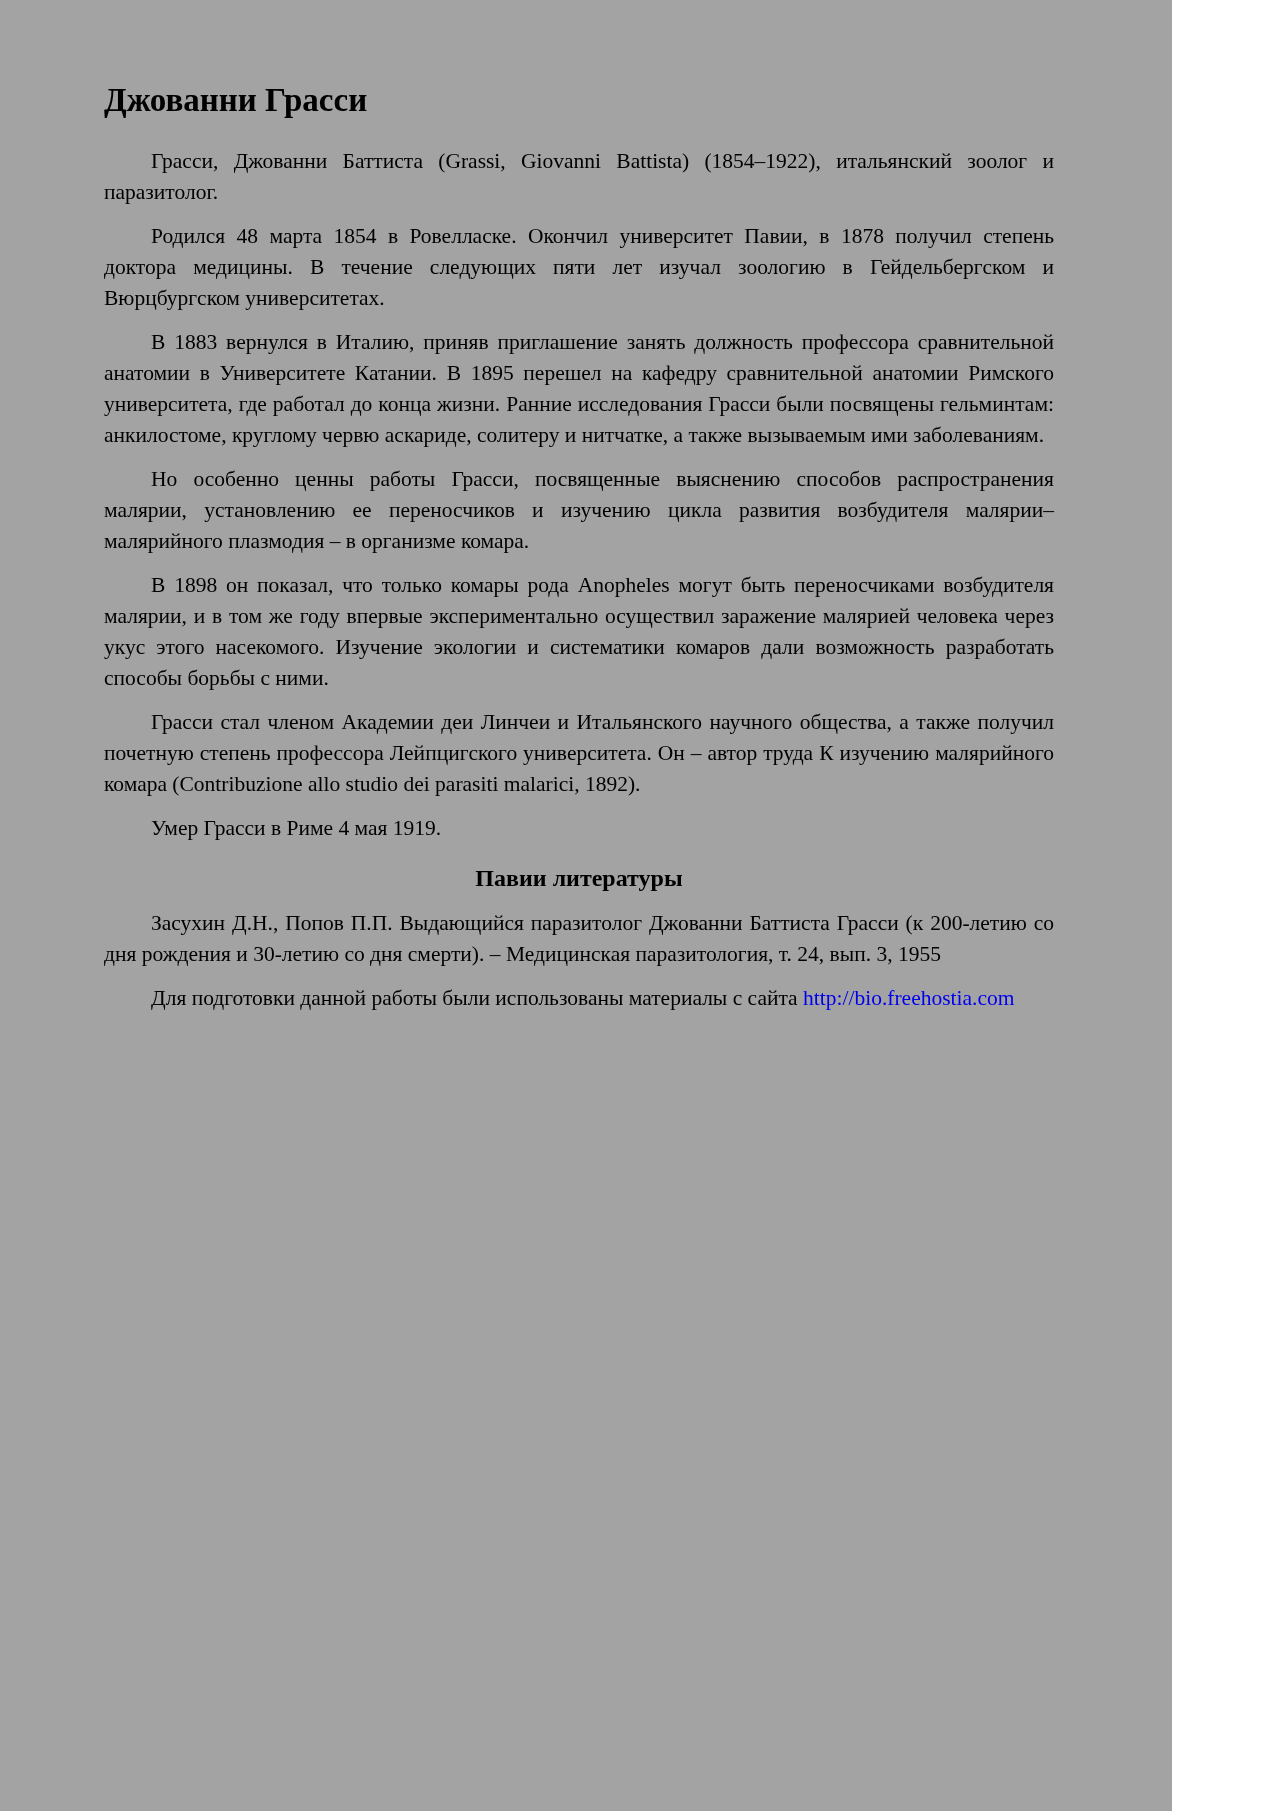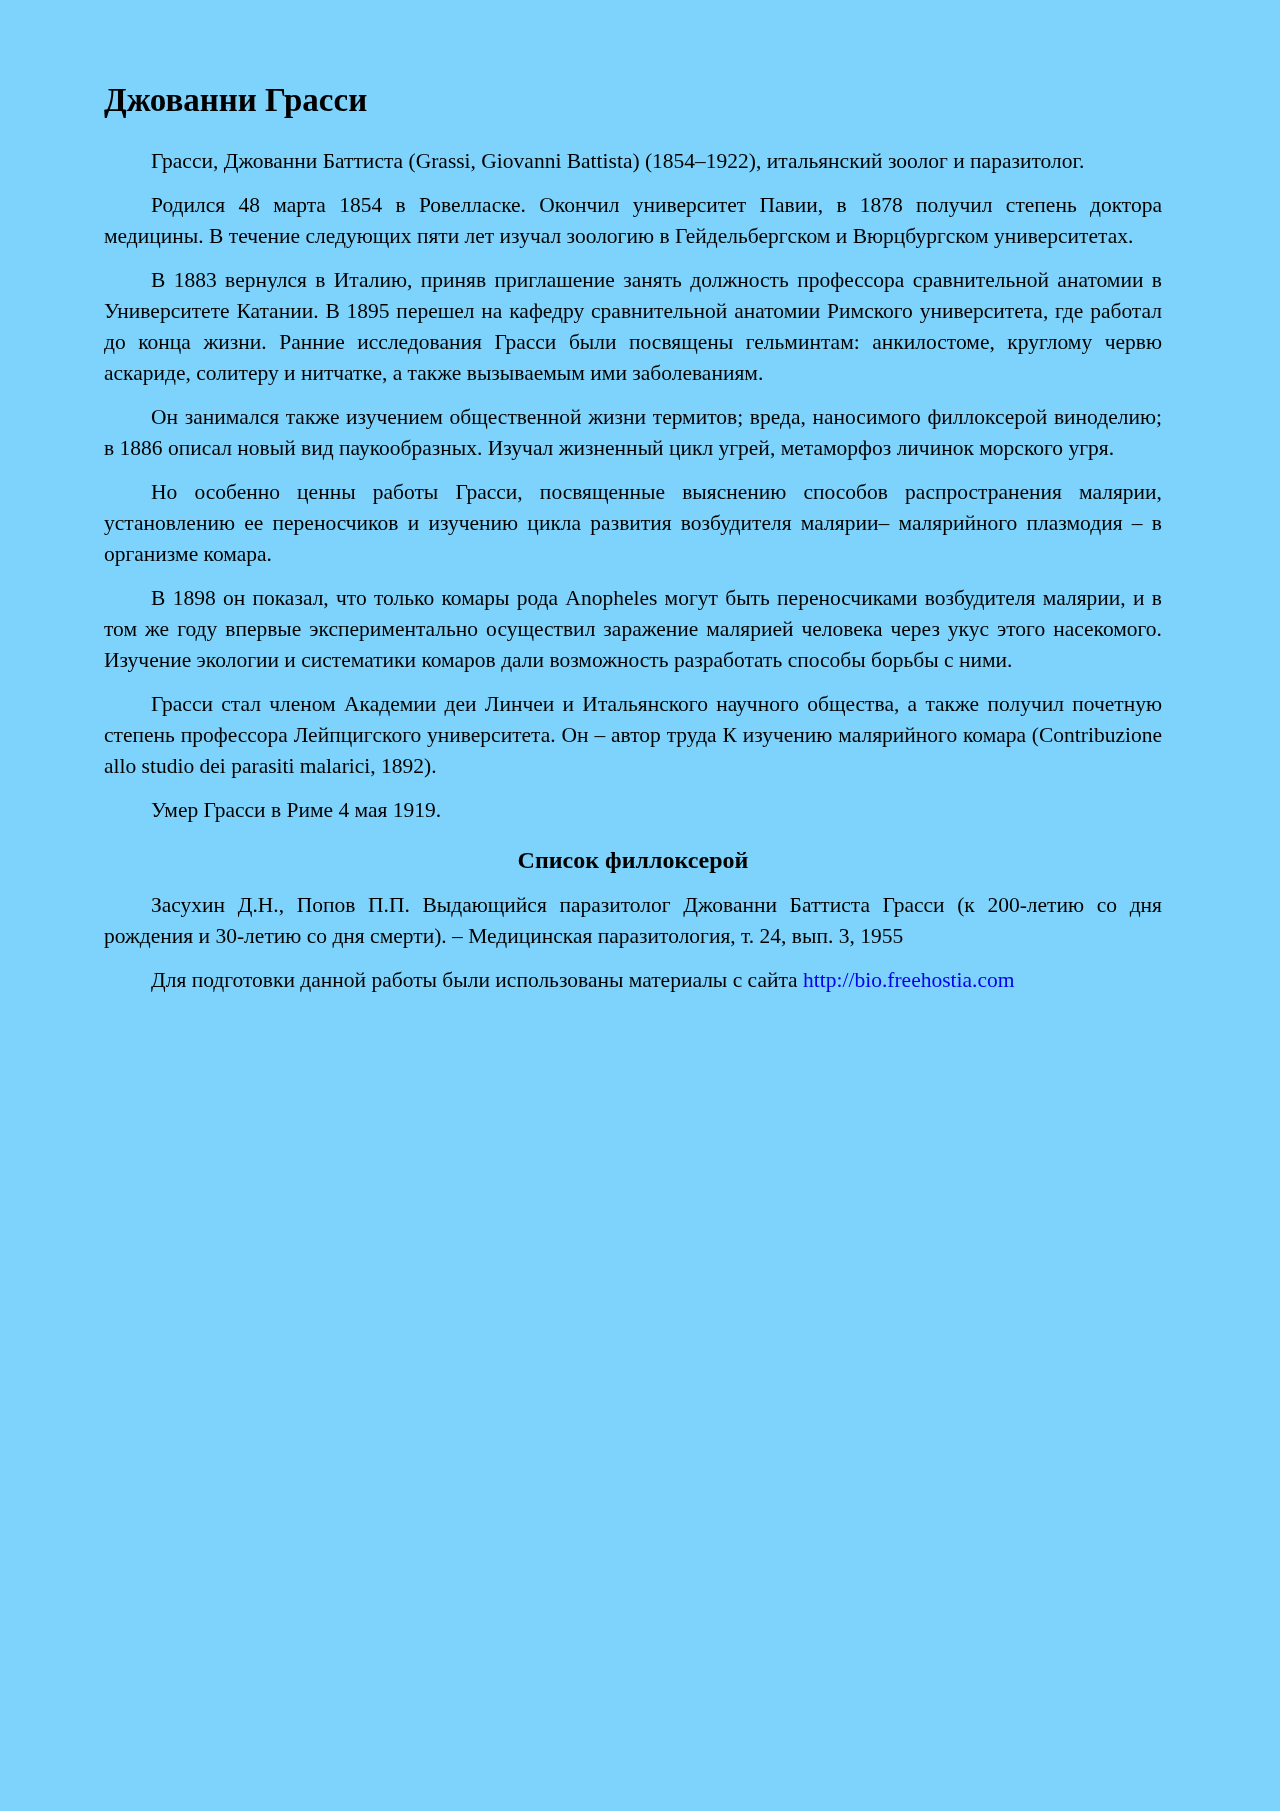--- a/index.html
+++ b/index.html
@@ -2,24 +2,24 @@
 <html lang="ru"><head>
 <meta charset="utf-8">
 <style>
   html, body {
     margin: 0;
     padding: 0;
     background: #ffffff;
   }
   .page {
     position: relative;
-    width: 1280px;
+    width: 1172px;
     height: 1811px;
     box-sizing: border-box;
-    background: #7dd3fc;
+    background: #a3a3a3;
     color: #000000;
     padding: 80px 118px 40px 104px;
     font-family: "Liberation Serif", "DejaVu Serif", serif;
     font-size: 21.5px;
     line-height: 31px;
     overflow: hidden;
   }
   .doc-title {
     font-size: 33px;
     line-height: 40px;
@@ -48,25 +48,24 @@
 </head>
 <body>
 
 <div class="page">
 
   <h1 class="doc-title">Джованни Грасси</h1>
 
   <p class="para">Грасси, Джованни Баттиста (Grassi, Giovanni Battista) (1854–1922), итальянский зоолог и паразитолог.</p>
   <p class="para">Родился 48 марта 1854 в Ровелласке. Окончил университет Павии, в 1878 получил степень доктора медицины. В течение следующих пяти лет изучал зоологию в Гейдельбергском и Вюрцбургском университетах.</p>
   <p class="para">В 1883 вернулся в Италию, приняв приглашение занять должность профессора сравнительной анатомии в Университете Катании. В 1895 перешел на кафедру сравнительной анатомии Римского университета, где работал до конца жизни. Ранние исследования Грасси были посвящены гельминтам: анкилостоме, круглому червю аскариде, солитеру и нитчатке, а также вызываемым ими заболеваниям.</p>
-  <p class="para">Он занимался также изучением общественной жизни термитов; вреда, наносимого филлоксерой виноделию; в 1886 описал новый вид паукообразных. Изучал жизненный цикл угрей, метаморфоз личинок морского угря.</p>
   <p class="para">Но особенно ценны работы Грасси, посвященные выяснению способов распространения малярии, установлению ее переносчиков и изучению цикла развития возбудителя малярии– малярийного плазмодия – в организме комара.</p>
   <p class="para">В 1898 он показал, что только комары рода Anopheles могут быть переносчиками возбудителя малярии, и в том же году впервые экспериментально осуществил заражение малярией человека через укус этого насекомого. Изучение экологии и систематики комаров дали возможность разработать способы борьбы с ними.</p>
   <p class="para">Грасси стал членом Академии деи Линчеи и Итальянского научного общества, а также получил почетную степень профессора Лейпцигского университета. Он – автор труда К изучению малярийного комара (Contribuzione allo studio dei parasiti malarici, 1892).</p>
   <p class="para">Умер Грасси в Риме 4 мая 1919.</p>
 
-  <h2 class="bib-heading">Список филлоксерой</h2>
+  <h2 class="bib-heading">Павии литературы</h2>
 
   <p class="para">Засухин Д.Н., Попов П.П. Выдающийся паразитолог Джованни Баттиста Грасси (к 200-летию со дня рождения и 30-летию со дня смерти). – Медицинская паразитология, т. 24, вып. 3, 1955</p>
 
   <p class="para closing"><span>Для подготовки данной работы были использованы материалы с сайта</span><span> </span><a class="link"><span>http://</span><wbr><span>bio.freehostia.com</span></a></p>
 
 </div>
 
 </body></html>

